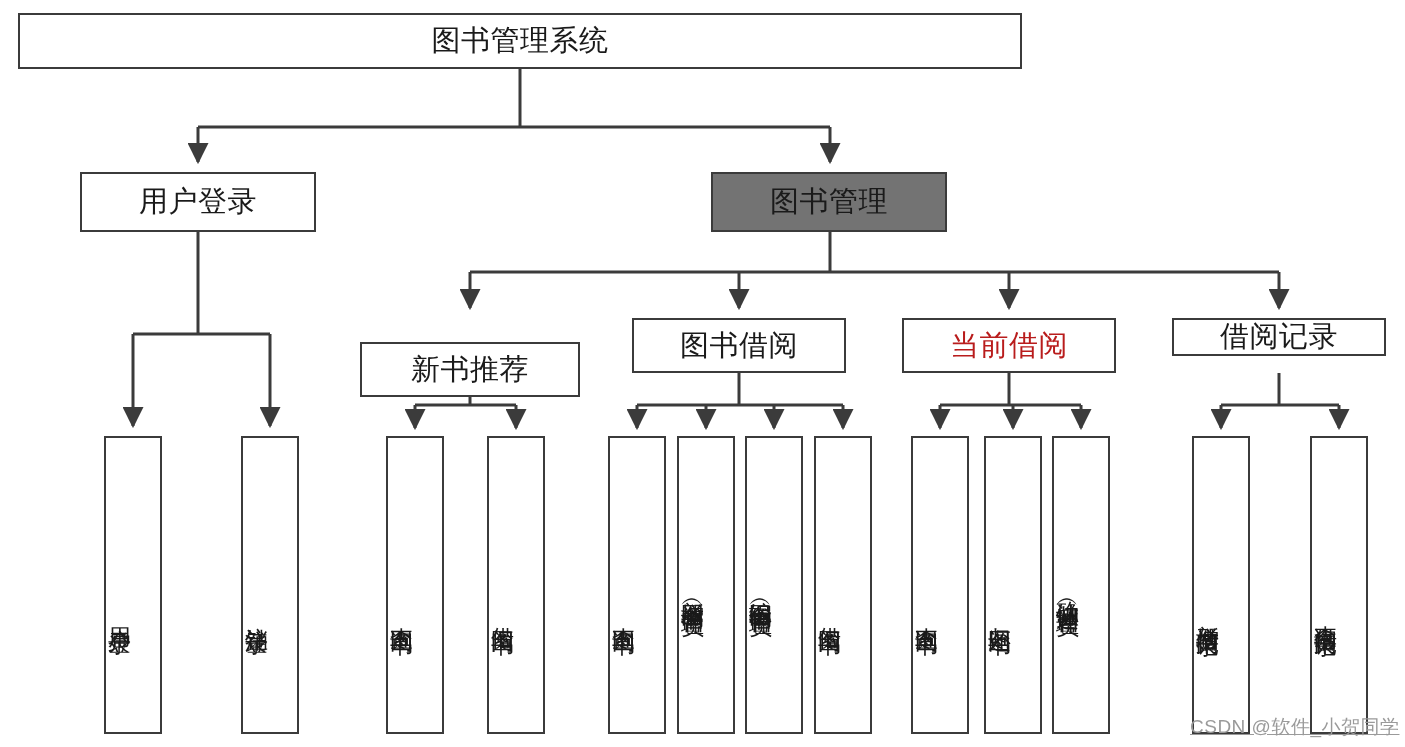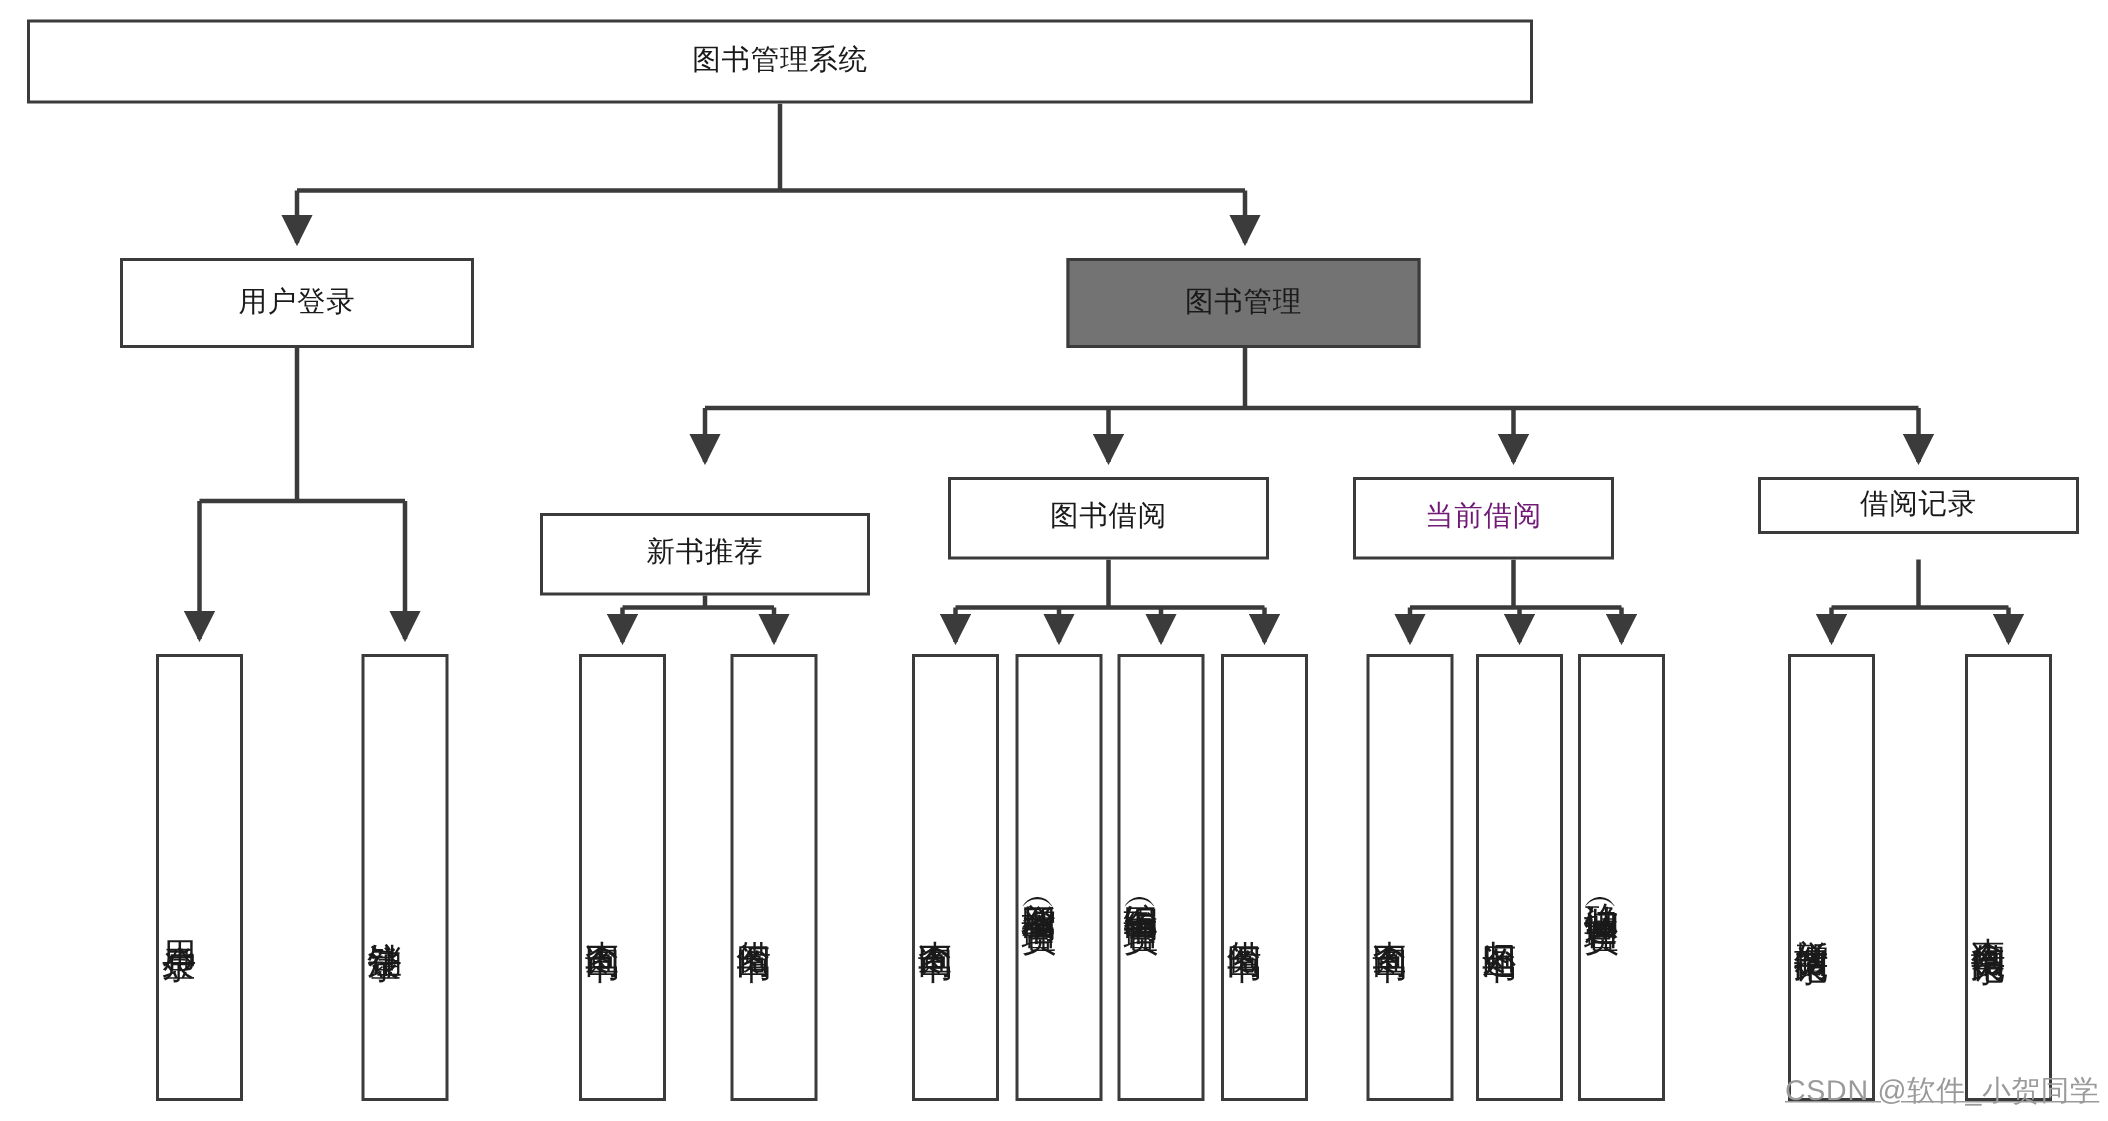--- a/index.html
+++ b/index.html
@@ -28,21 +28,21 @@
     position: absolute;
     box-sizing: border-box;
     border: 2px solid #3b3b3b;
     background: #ffffff;
     display: flex;
     align-items: center;
     justify-content: center;
     color: #1a1a1a;
   }
   .node.horiz .label {
-    font-size: 19px;
+    font-size: 29px;
     line-height: 1.1;
     letter-spacing: 0.5px;
     white-space: nowrap;
   }
   .node.vert {
     align-items: center;
     justify-content: flex-start;
     padding-top: 56px;
   }
   .node.vert.tall {
@@ -130,21 +130,21 @@
   <div class="node horiz" style="left: 711px; top: 172px; width: 236px; height: 60px; border-color: rgb(59, 59, 59); background: #737373; color: rgb(26, 26, 26);">
     <span class="label">图书管理</span>
   </div>
 
   <div class="node horiz" style="left: 360px; top: 318px; width: 220px; height: 55px; border-color: rgb(59, 59, 59); background: rgb(255, 255, 255); color: rgb(26, 26, 26); margin-top: 24px;">
     <span class="label">新书推荐</span>
   </div>
   <div class="node horiz" style="left: 632px; top: 318px; width: 214px; height: 55px; border-color: rgb(59, 59, 59); background: rgb(255, 255, 255); color: rgb(26, 26, 26);">
     <span class="label">图书借阅</span>
   </div>
-  <div class="node horiz" style="left: 902px; top: 318px; width: 174px; height: 55px; border-color: rgb(59, 59, 59); background: rgb(255, 255, 255); color: #701a75;">
+  <div class="node horiz" style="left: 902px; top: 318px; width: 214px; height: 55px; border-color: rgb(59, 59, 59); background: rgb(255, 255, 255); color: #b91c1c;">
     <span class="label">当前借阅</span>
   </div>
   <div class="node horiz" style="left: 1172px; top: 318px; width: 214px; height: 38px; border-color: rgb(59, 59, 59); background: rgb(255, 255, 255); color: rgb(26, 26, 26);">
     <span class="label">借阅记录</span>
   </div>
 
   <div class="node vert" style="left: 104px; top: 436px; width: 58px; height: 298px; border-color: rgb(59, 59, 59); background: rgb(255, 255, 255); color: rgb(26, 26, 26);">
     <span class="label">用户登录</span>
   </div>
   <div class="node vert" style="left: 241px; top: 436px; width: 58px; height: 298px; border-color: rgb(59, 59, 59); background: rgb(255, 255, 255); color: rgb(26, 26, 26);">

